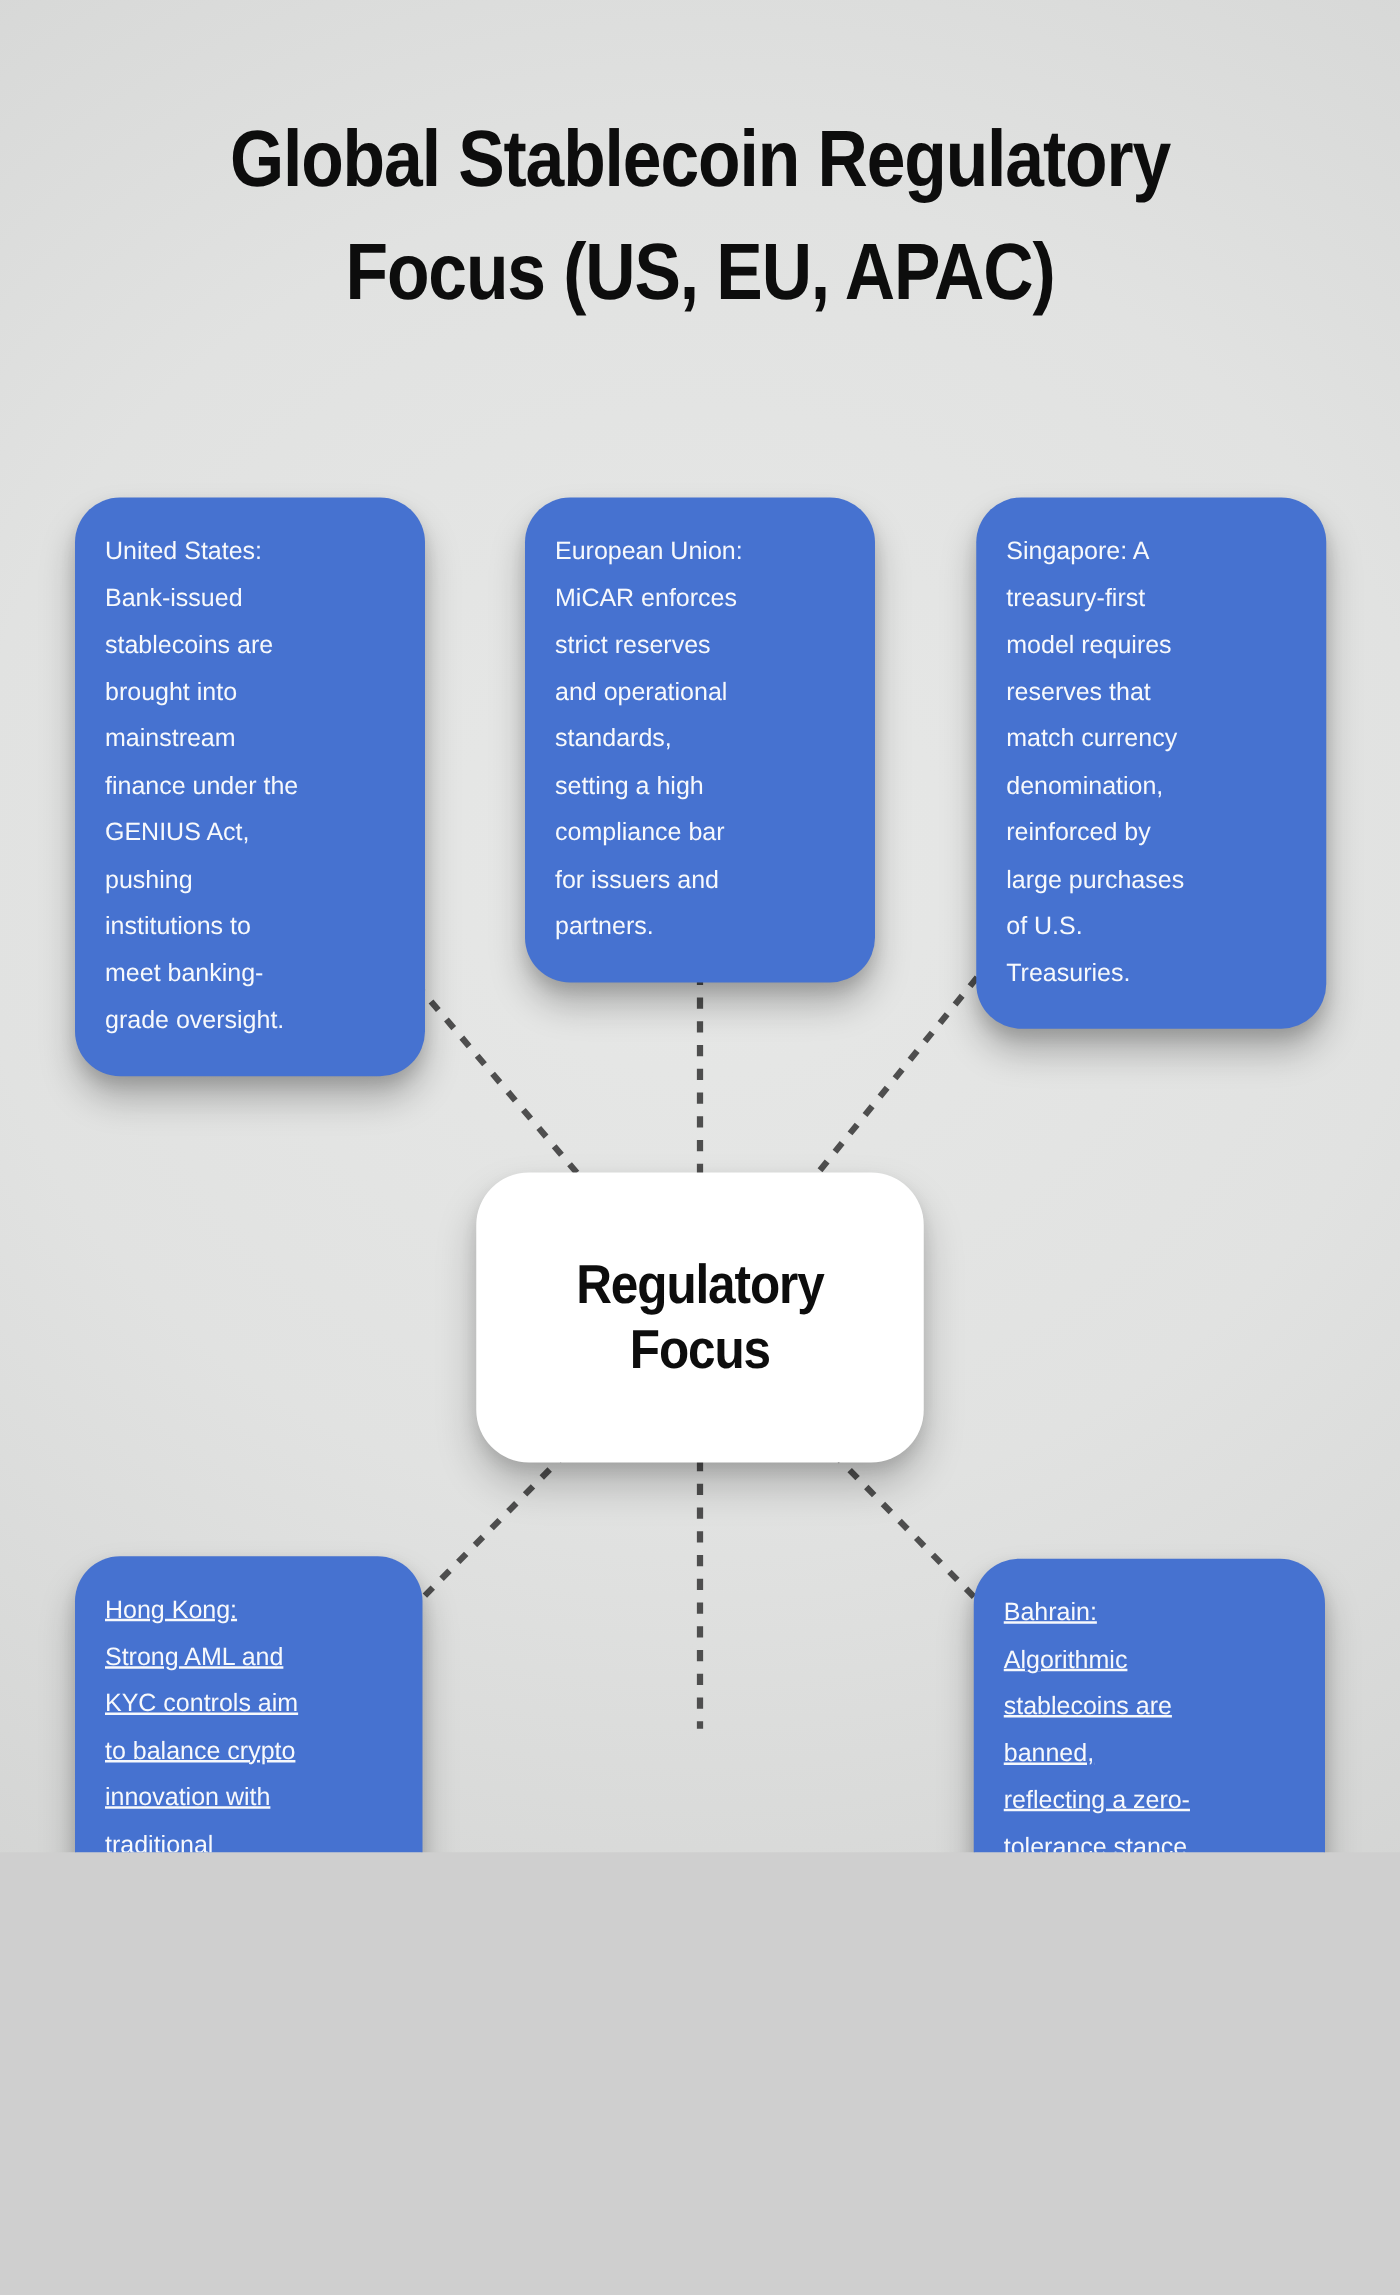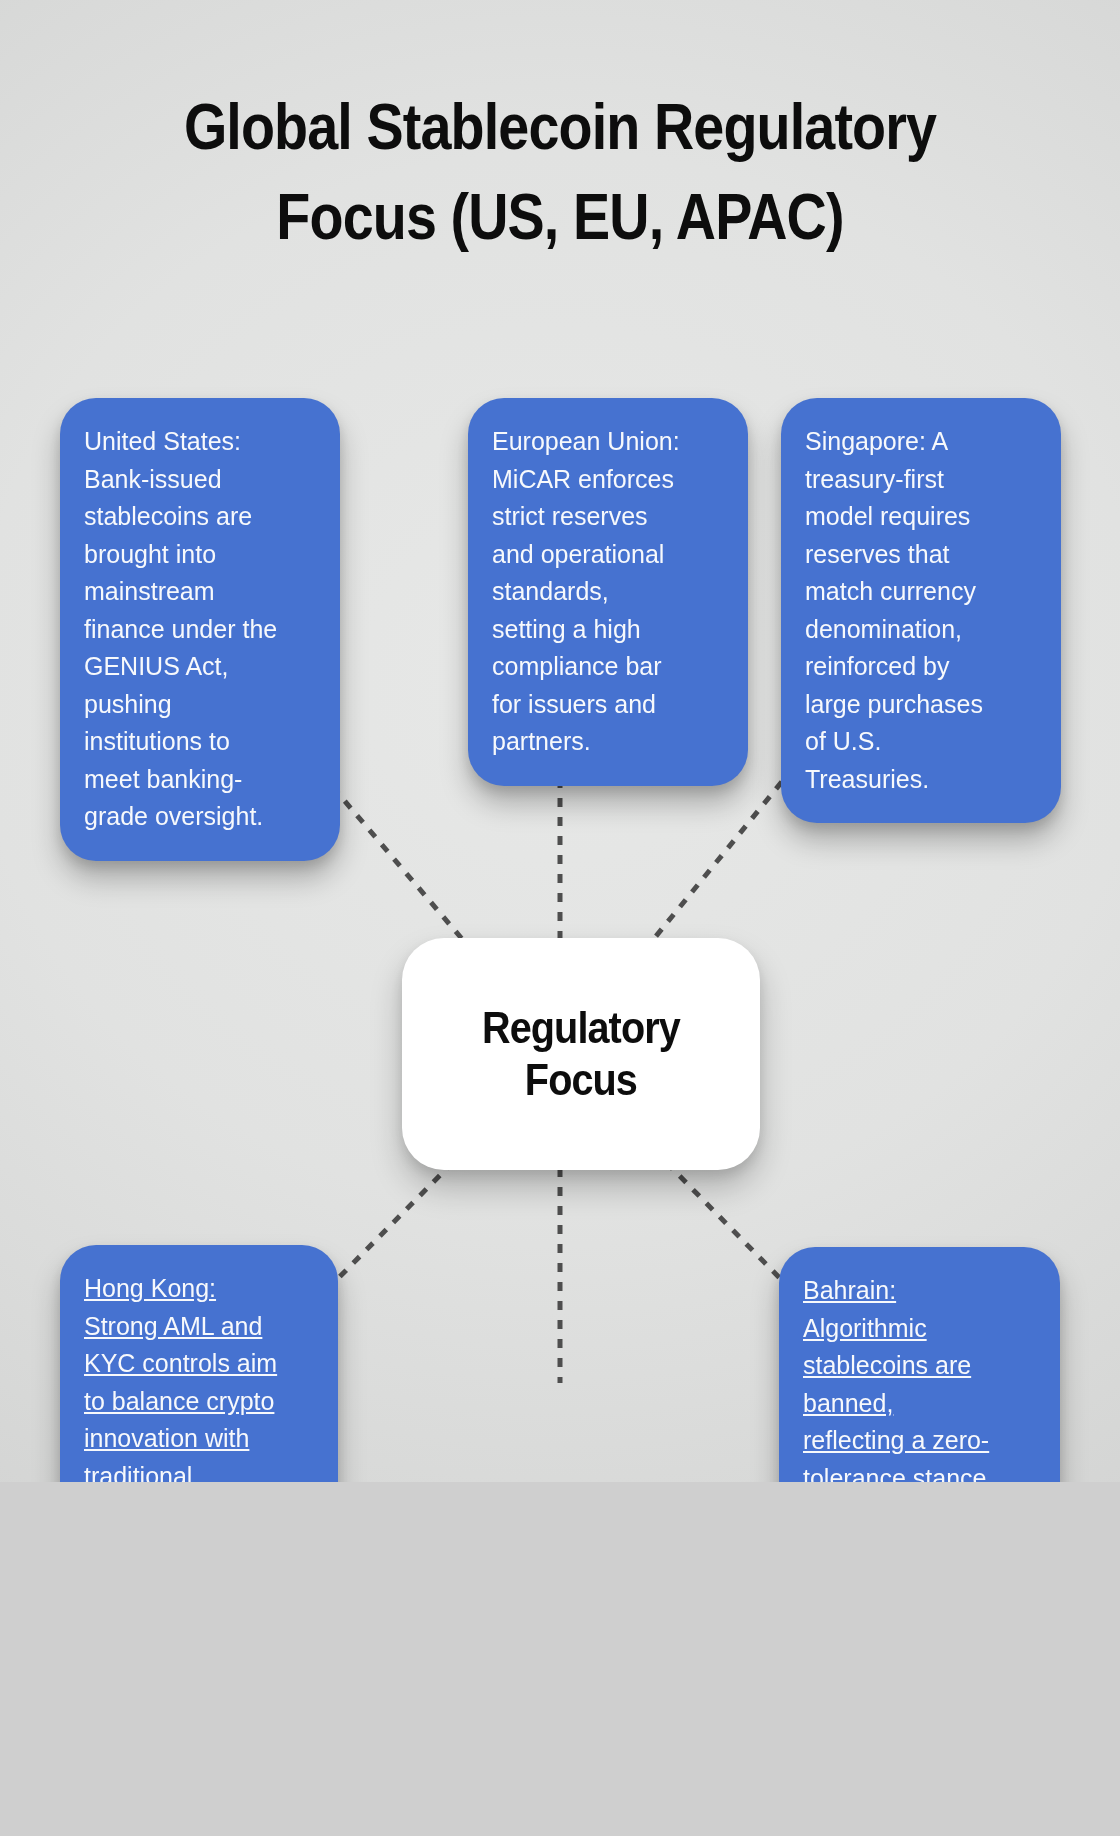--- a/index.html
+++ b/index.html
@@ -14,32 +14,32 @@
     color:#0d0d0d; white-space:pre-line; transform:scaleX(0.87);
     letter-spacing:-1px;
   }
   svg.connectors { position:absolute; left:0; top:0; width:1120px; height:1836px; }
   svg.connectors line {
     stroke:#4e4e4e; stroke-width:5; stroke-dasharray:9 10;
   }
   .node { position:absolute; box-sizing:border-box; }
   .node.blue {
     background:#4672d0; color:#f7f9fc; border-radius:36px;
-    padding:25px 24px; font-size:25px; line-height:37.5px;
+    padding:25px 24px; font-size:20px; line-height:37.5px;
     white-space:pre-line;
     box-shadow:0 18px 28px rgba(0,0,0,0.25), 0 6px 12px rgba(0,0,0,0.12);
   }
   #node-us { left:60px;  top:398px;  width:280px; }
-  #node-eu { left:420px; top:398px;  width:280px;margin-left:48px; }
+  #node-eu { left:420px; top:398px;  width:280px; }
   #node-sg { left:781px; top:398px;  width:280px; }
   #node-hk { left:60px;  top:1245px; width:278px;text-decoration:underline; }
   #node-jp { left:420px; top:1248px; width:280px; }
   #node-bh { left:779px; top:1247px; width:281px;text-decoration:underline; }
   .central {
-    left:402px; top:938px; width:358px; height:232px;
+    left:381px; top:938px; width:358px; height:232px;
     background:#ffffff; border-radius:42px;
     display:flex; align-items:center; justify-content:center;
     box-shadow:0 18px 32px rgba(0,0,0,0.22), 0 6px 12px rgba(0,0,0,0.10);
   }
   .central .label {
     text-align:center; font-weight:800; font-size:44px; line-height:52px;
     color:#0d0d0d; white-space:pre-line; transform:scaleX(0.9);
     letter-spacing:-1px;
   }
   .logo {

